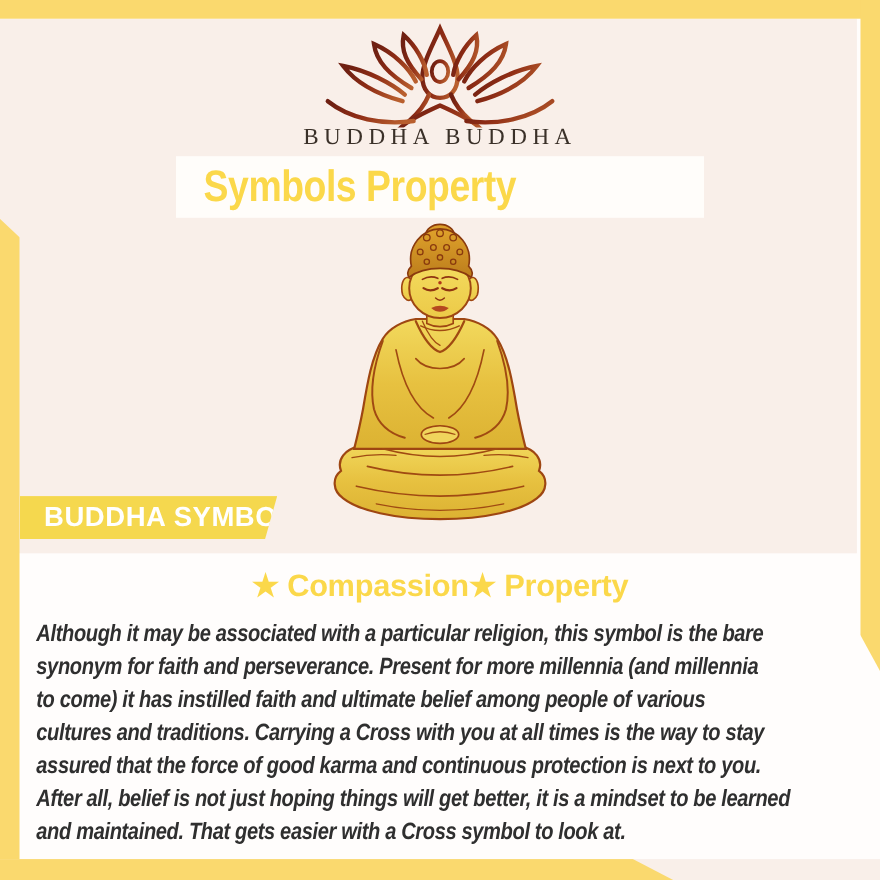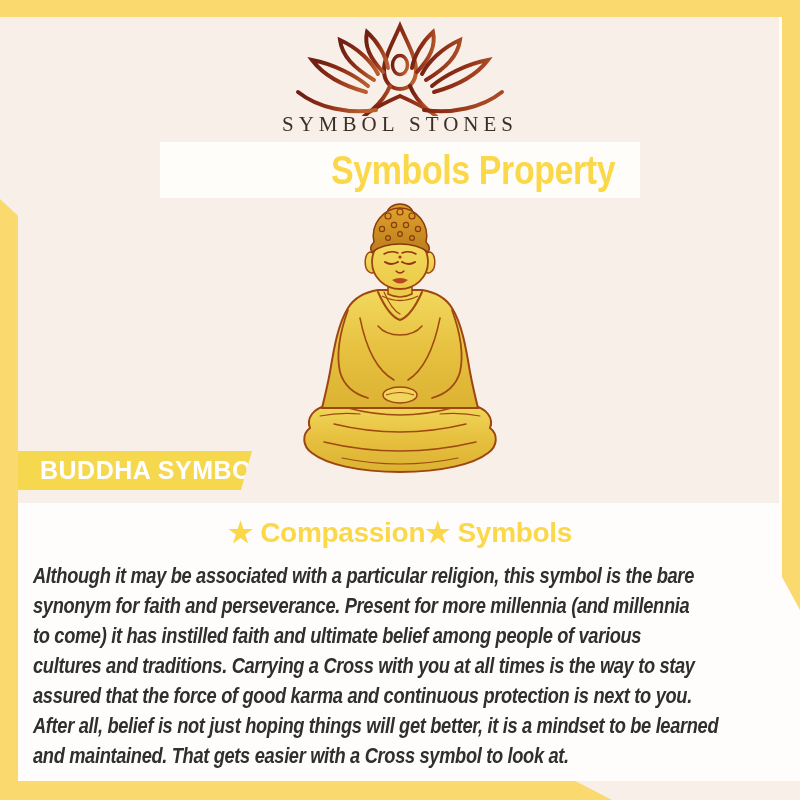--- a/index.html
+++ b/index.html
@@ -23,21 +23,21 @@
                     clip-path: polygon(0 0, 94% 0, 100% 100%, 0 100%); }
 
   
   .logo-icon      { left:278px; top:20px; width:244px; height:96px; }
   .brand-name     { left:0; top:112px; width:800px; text-align:center;
                     font-family:"Liberation Serif", serif; font-size:21px;
                     letter-spacing:5px; color:#3a3028; }
 
   
   .heading-bar    { left:160px; top:142px; width:480px; height:56px; background:#fffdfa;
-                    display:flex; align-items:center; justify-content:flex-end; }
+                    display:flex; align-items:center; justify-content:flex-start; }
   .heading-text   { font-size:40px; font-weight:700; color:#fbd84a;
                     letter-spacing:-0.5px; white-space:nowrap;
                     transform:scaleX(0.85); transform-origin:center; }
 
   
   .buddha-image   { left:290px; top:202px; width:220px; height:290px; }
 
   
   .symbol-banner  { left:18px; top:451px; width:234px; height:39px; background:#f5d84e;
                     clip-path: polygon(0 0, 100% 0, calc(100% - 11px) 100%, 0 100%);
@@ -90,21 +90,21 @@
       <path stroke-width="4" d="M139,52 C152,38 158,26 155,12 C144,22 136,36 134,48"></path>
       <path stroke-width="4" d="M96,60 C76,48 64,36 62,20 C80,28 94,42 100,54"></path>
       <path stroke-width="4" d="M148,60 C168,48 180,36 182,20 C164,28 150,42 144,54"></path>
       <path stroke-width="4" d="M88,72 C66,66 46,56 34,40 C56,44 78,56 90,66"></path>
       <path stroke-width="4" d="M98,90 C70,94 40,88 20,72"></path>
       <path stroke-width="4" d="M156,72 C178,66 198,56 210,40 C188,44 166,56 154,66"></path>
       <path stroke-width="4" d="M146,90 C174,94 204,88 224,72"></path>
     </g>
   </svg>
 </div>
-<div class="abs brand-name">SYMBOL STONES</div>
+<div class="abs brand-name">BUDDHA BUDDHA</div>
 
 <div class="abs heading-bar">
   <span class="heading-text">Symbols Property</span>
 </div>
 
 <div class="abs buddha-image">
   <svg width="220" height="290" viewBox="0 0 220 290">
     <defs>
       <linearGradient id="bodyGold" x1="0" y1="0" x2="0" y2="1">
         <stop offset="0" stop-color="#f2d95d"></stop>
@@ -179,21 +179,21 @@
       <path stroke-width="1.2" d="M30,214 Q50,210 70,212"></path>
       <path stroke-width="1.2" d="M150,212 Q170,210 190,214"></path>
     </g>
   </svg>
 </div>
 
 <div class="abs symbol-banner">
   <span class="symbol-banner-text">BUDDHA SYMBOL</span>
 </div>
 
-<div class="abs tagline">★ Compassion★ Symbols</div>
+<div class="abs tagline">★ Compassion★ Property</div>
 
 <div class="abs paragraph">
   <div class="line">Although it may be associated with a particular religion, this symbol is the bare</div>
   <div class="line">synonym for faith and perseverance. Present for more millennia (and millennia</div>
   <div class="line">to come) it has instilled faith and ultimate belief among people of various</div>
   <div class="line">cultures and traditions. Carrying a Cross with you at all times is the way to stay</div>
   <div class="line">assured that the force of good karma and continuous protection is next to you.</div>
   <div class="line">After all, belief is not just hoping things will get better, it is a mindset to be learned</div>
   <div class="line">and maintained. That gets easier with a Cross symbol to look at.</div>
 </div>

